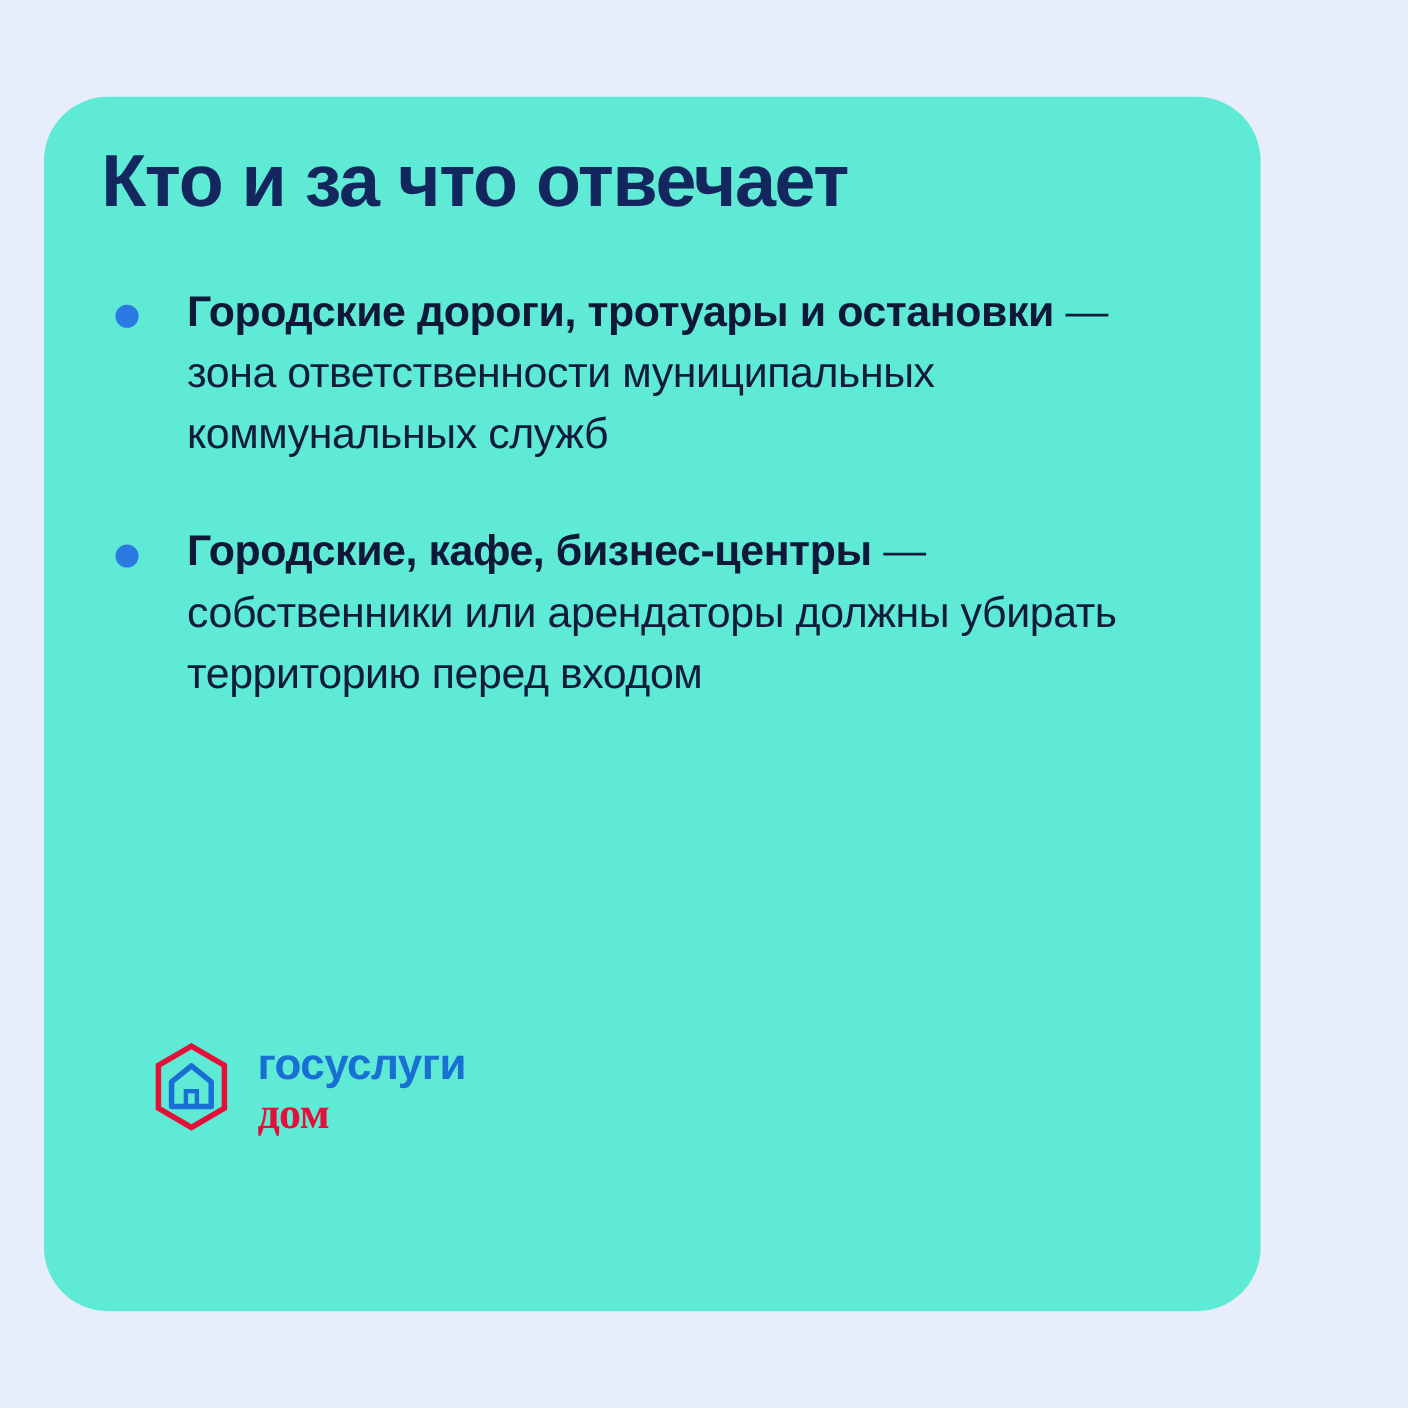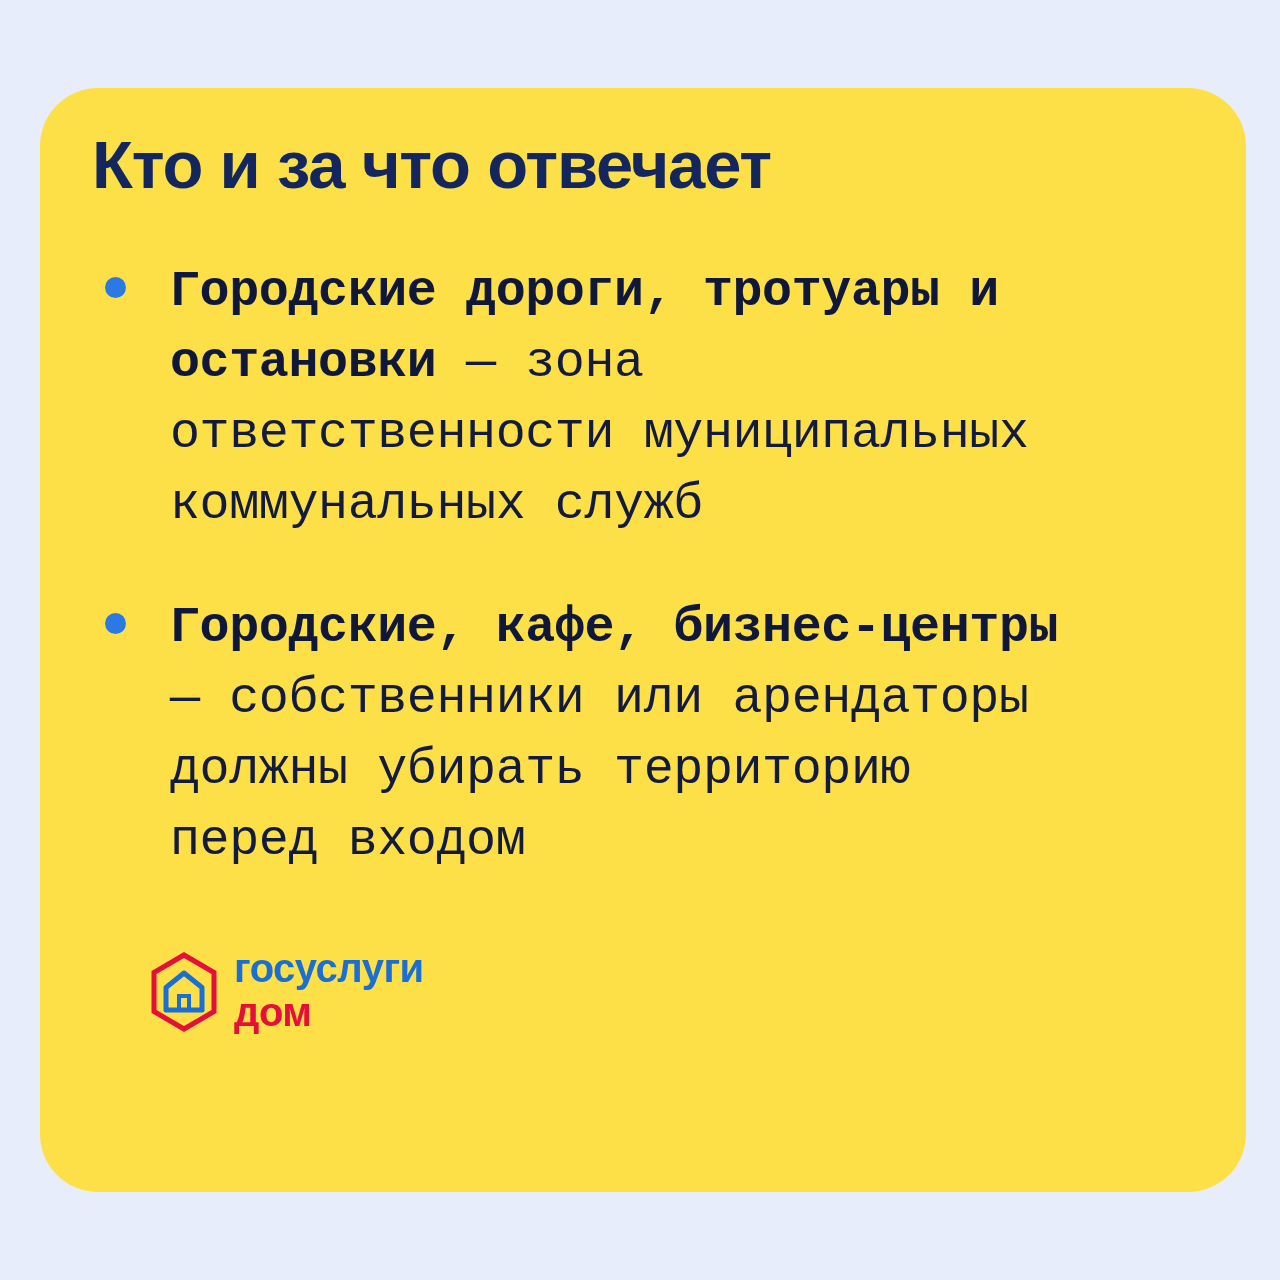--- a/index.html
+++ b/index.html
@@ -19,23 +19,23 @@
     position: relative;
     width: 1280px;
     height: 1280px;
     background: #e8edfb;
   }
 
   .card {
     position: absolute;
     left: 40px;
     top: 88px;
-    width: 1206px;
+    width: 1106px;
     height: 1104px;
-    background: #fde047;
+    background: #5eead4;
     border-radius: 58px 58px 58px 58px;
   }
 
   .card-inner {
     position: absolute;
     left: 52px;
     top: 42px;
     right: 48px;
   }
 
@@ -66,41 +66,41 @@
     position: absolute;
     left: 13px;
     top: 21px;
     width: 21px;
     height: 21px;
     border-radius: 50%;
     background: #2b7ae4;
   }
 
   .bullet-text {
-    font-family: Liberation Mono, monospace;
-    font-size: 50px;
+    font-family: Liberation Sans, sans-serif;
+    font-size: 39px;
     line-height: 1.42;
     color: #131b3d;
     letter-spacing: -0.4px;
     max-width: 900px;
   }
 
   .bullet-text b {
     font-weight: bold;
     color: #10183a;
   }
 
   
   .logo {
     position: absolute;
-    left: 108px;
+    left: 98px;
     bottom: 160px;
     display: flex;
-    align-items: flex-end;
-    gap: 14px;
+    align-items: flex-start;
+    gap: 24px;
   }
 
   .logo-mark {
     width: 72px;
     height: 80px;
     position: relative;
     flex: none;
   }
 
   .logo-words {
@@ -112,21 +112,21 @@
 
   .logo-top {
     font-family: "Liberation Sans", sans-serif;
     font-weight: bold;
     font-size: 40px;
     letter-spacing: -0.5px;
     color: #1a6fd4;
   }
 
   .logo-bottom {
-    font-family: Liberation Sans, sans-serif;
+    font-family: Liberation Serif, serif;
     font-weight: bold;
     font-size: 40px;
     letter-spacing: -0.5px;
     color: #e4103a;
     margin-top: 4px;
   }
 </style>
 </head>
 <body>
 

